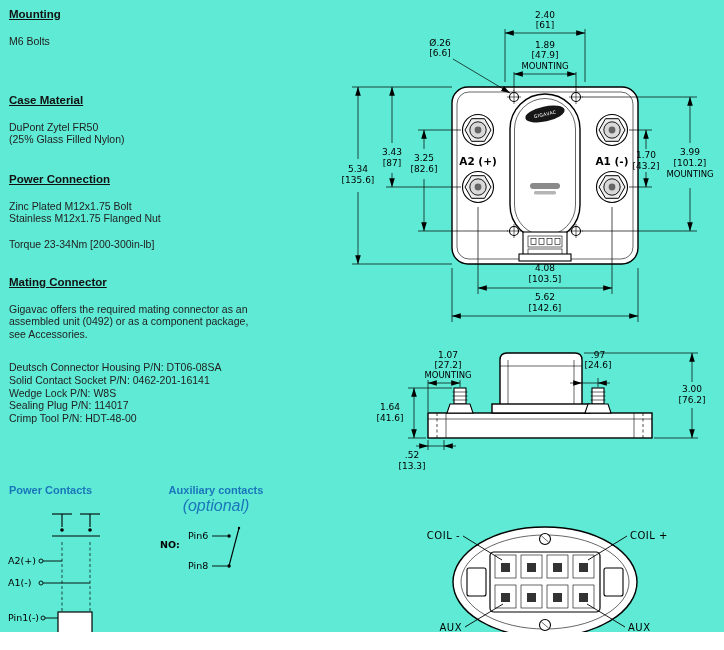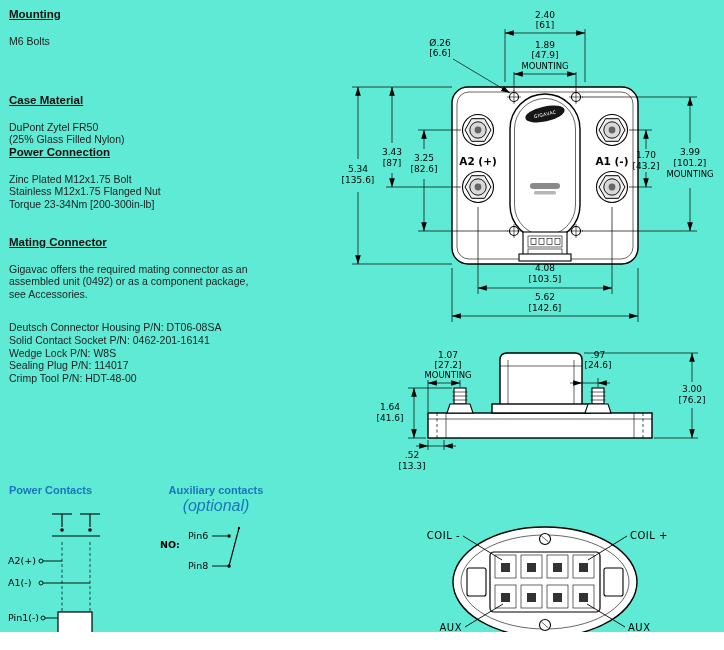--- a/index.html
+++ b/index.html
@@ -35,28 +35,28 @@
   <div class="abs" style="left:9px;top:8px;width:332px">
 
     <div>
       <div class="spec-heading">Mounting</div>
       <div class="spec-line" style="margin-bottom:46px">M6 Bolts</div>
     </div>
 
     <div>
       <div class="spec-heading">Case Material</div>
       <div class="spec-line">DuPont Zytel FR50</div>
-      <div class="spec-line" style="">(25% Glass Filled Nylon)</div>
+      <div class="spec-line" style="margin-bottom:27px">(25% Glass Filled Nylon)</div>
     </div>
 
     <div>
       <div class="spec-heading">Power Connection</div>
       <div class="spec-line">Zinc Plated M12x1.75 Bolt</div>
       <div class="spec-line">Stainless M12x1.75 Flanged Nut</div>
-      <div class="spec-line" style="margin-bottom:25px">Torque 23-34Nm [200-300in-lb]</div>
+      <div class="spec-line" style="margin-top:13px;margin-bottom:25px">Torque 23-34Nm [200-300in-lb]</div>
     </div>
 
     <div>
       <div class="spec-heading">Mating Connector</div>
       <div class="spec-line">Gigavac offers the required mating connector as an</div>
       <div class="spec-line">assembled unit (0492) or as a component package,</div>
       <div class="spec-line" style="margin-bottom:21px">see Accessories.</div>
       <div class="spec-line">Deutsch Connector Housing P/N: DT06-08SA</div>
       <div class="spec-line">Solid Contact Socket P/N: 0462-201-16141</div>
       <div class="spec-line">Wedge Lock P/N: W8S</div>

